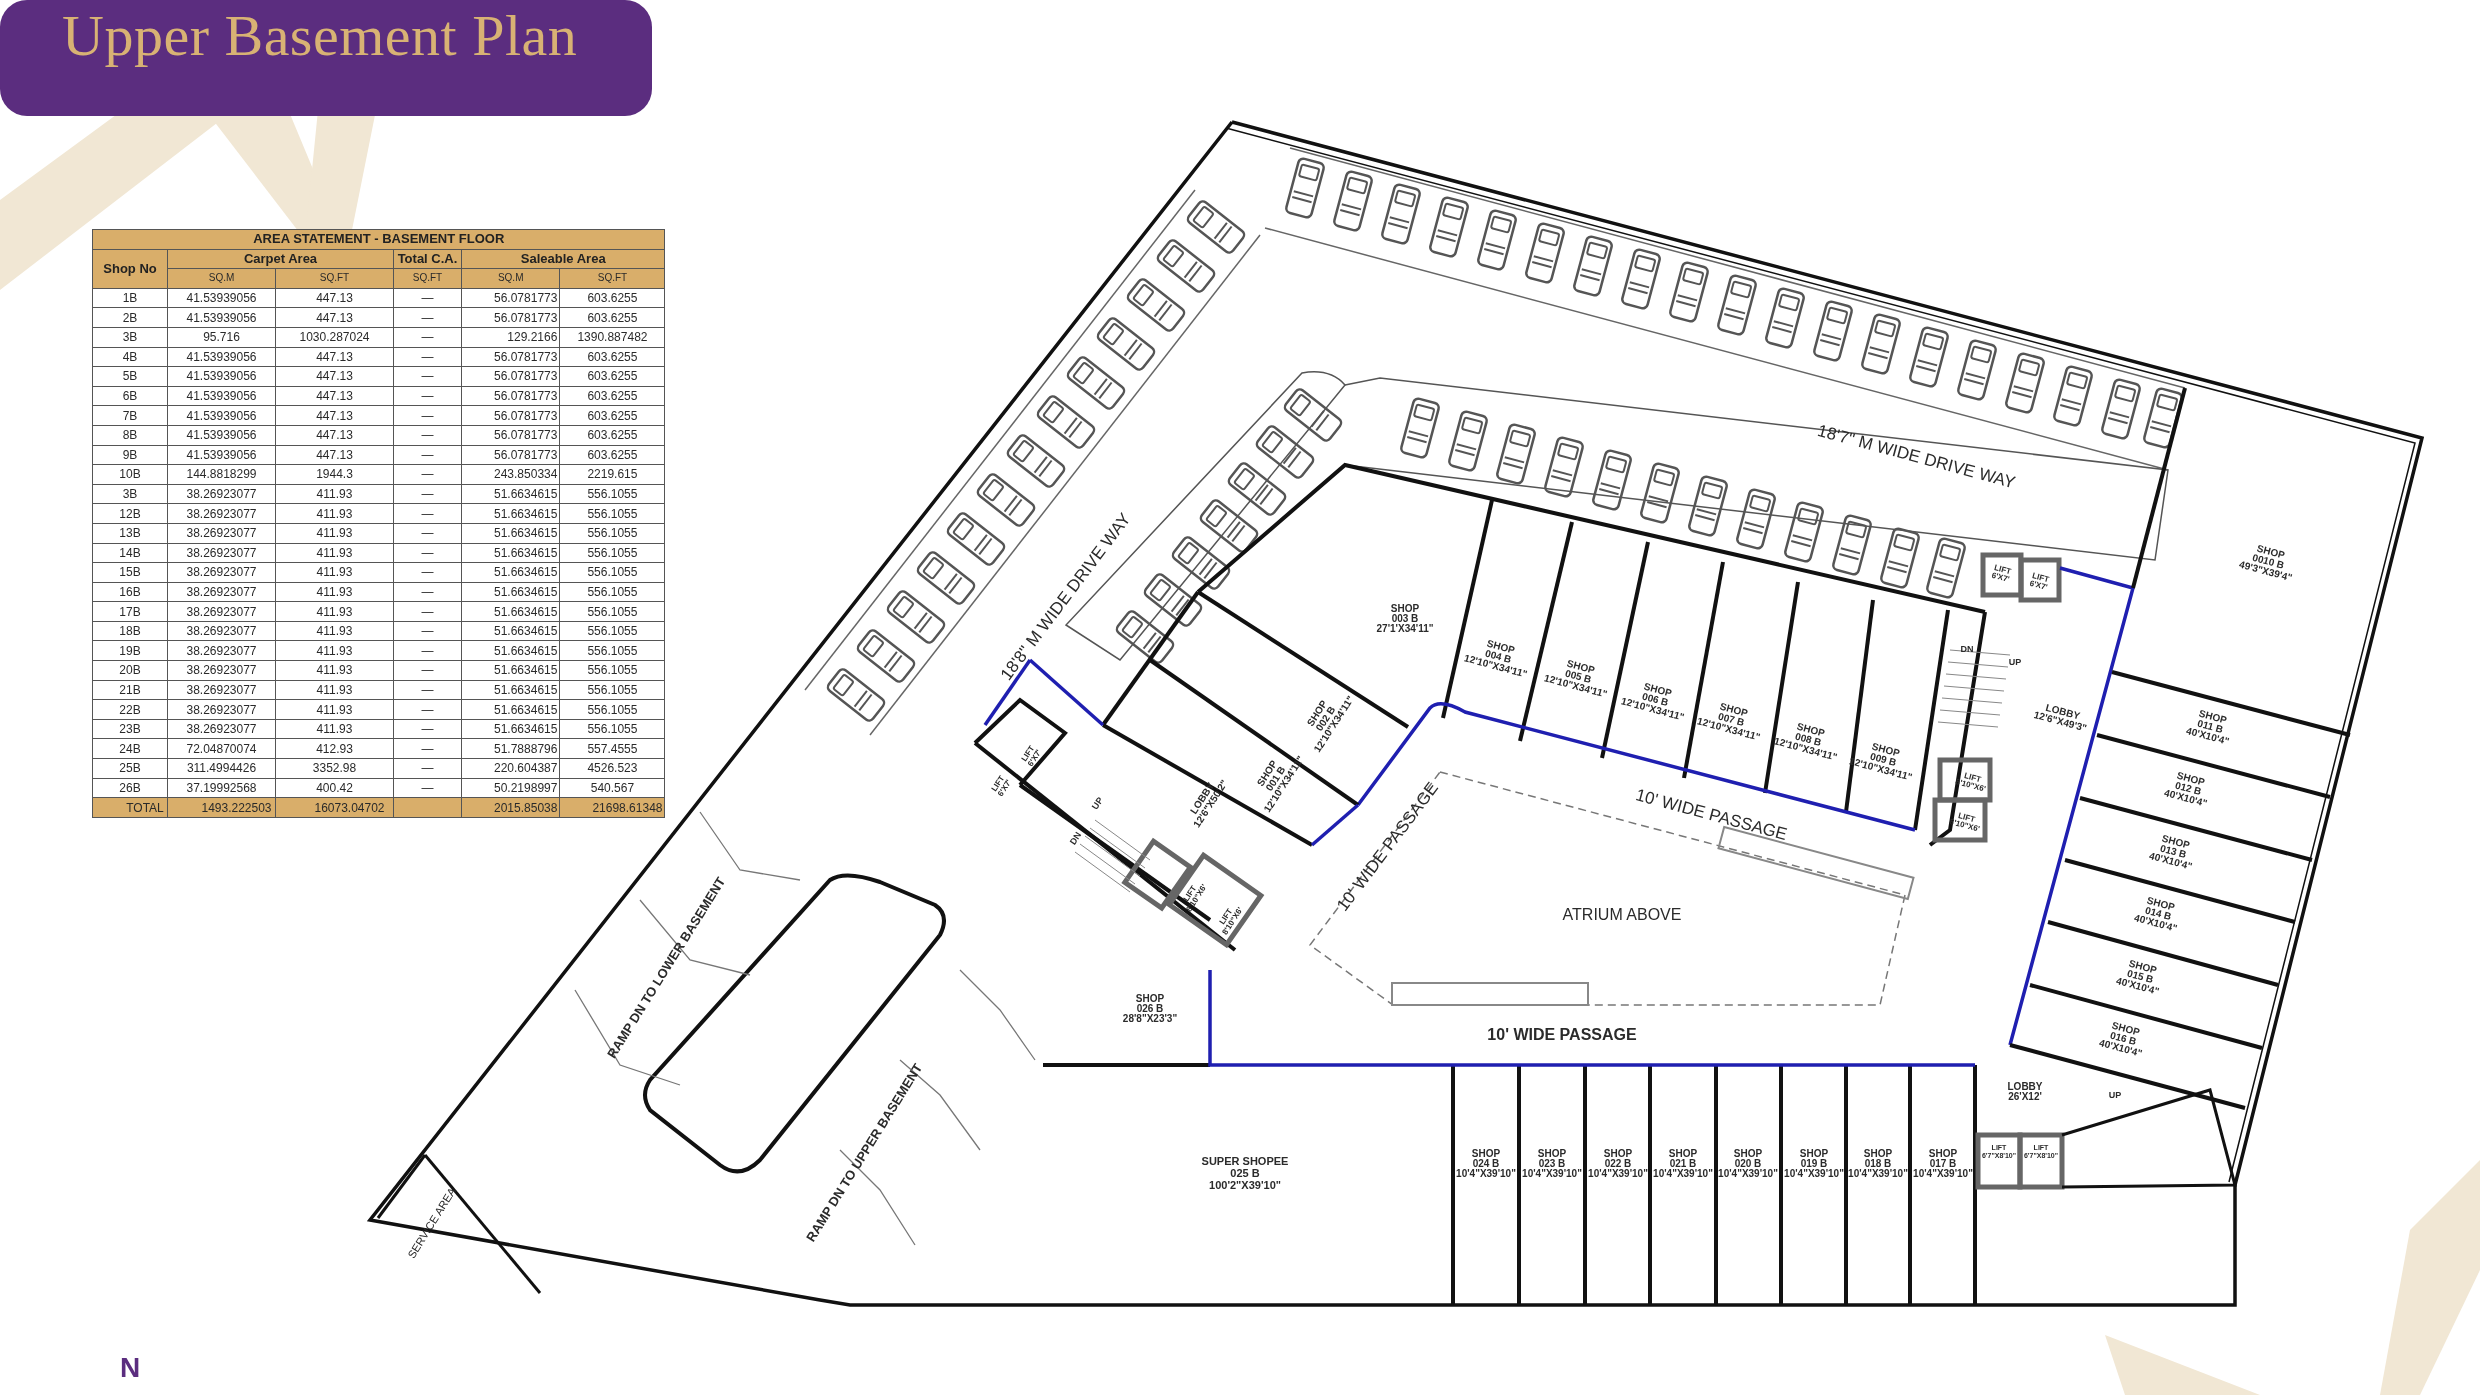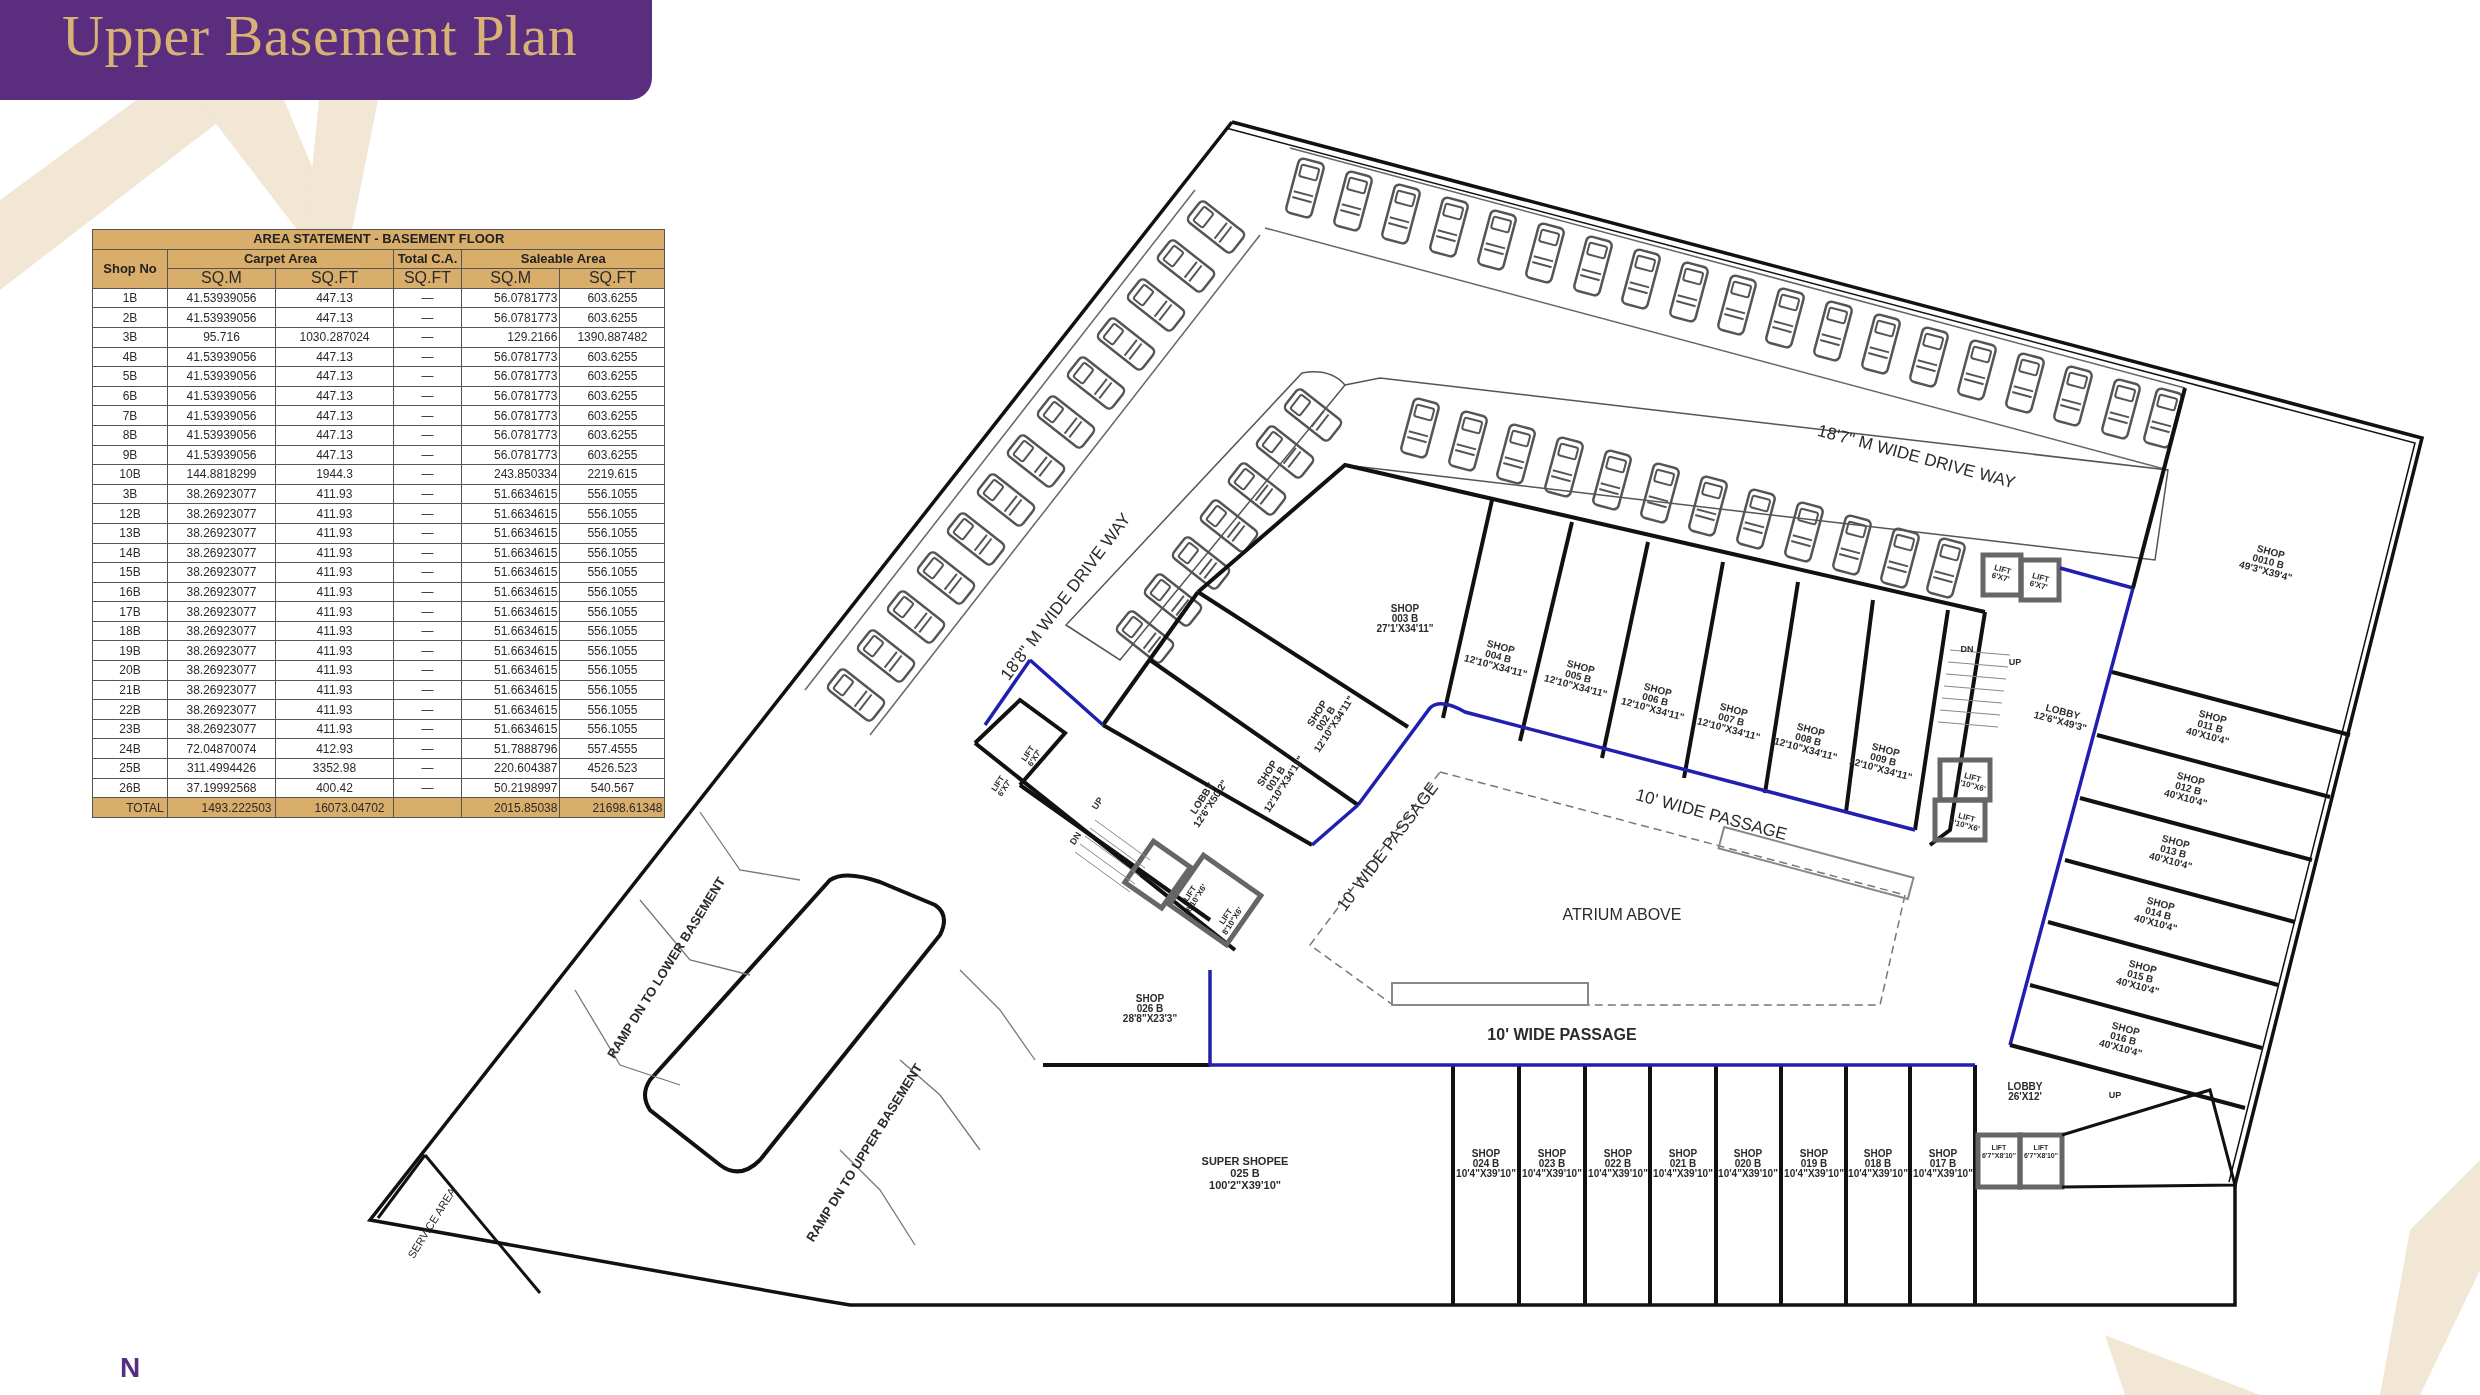--- a/index.html
+++ b/index.html
@@ -1,23 +1,23 @@
 <!DOCTYPE html>
 <html><head>
 <meta charset="utf-8">
 <style>
   html,body{margin:0;padding:0;background:#fff;}
   body{width:2480px;height:1395px;position:relative;overflow:hidden;font-family:"Liberation Sans",sans-serif;}
   .bg-deco{position:absolute;left:0;top:0;width:2480px;height:1395px;}
-  .title-bar{position:absolute;left:0;top:0;width:652px;height:100px;background:#5b2d7f;border-bottom-right-radius:22px;}
+  .title-bar{position:absolute;left:0;top:0;width:652px;height:116px;background:#5b2d7f;border-bottom-right-radius:22px;border-radius:27px;}
   .title-text{position:absolute;left:62px;top:2px;font-family:"Liberation Serif","DejaVu Serif",serif;font-size:58px;color:#d8b274;letter-spacing:0.5px;white-space:nowrap;}
   .area-table{position:absolute;left:64px;top:229px;border-collapse:collapse;font-family:"Liberation Sans",sans-serif;font-size:12px;color:#2a2a2a;background:#fff;margin-left:28px;}
   .area-table td,.area-table th{border:1px solid #555;padding:0 2px;height:18.6px;text-align:center;white-space:nowrap;line-height:18px;}
   .area-table .hdr{background:#d9ae6a;font-weight:bold;font-size:13px;color:#222;}
-  .area-table .sub{background:#d9ae6a;font-weight:normal;font-size:16px;}
+  .area-table .sub{background:#d9ae6a;font-weight:normal;font-size:10px;}
   .area-table .total td{background:#d9ae6a;padding-left:32px;}
   .area-table td.sl{text-align:right;}
   .c0{width:70px}.c1{width:103px}.c2{width:113px}.c3{width:63px}.c4{width:74px}.c5{width:100px}
   .plan{position:absolute;left:0;top:0;width:2480px;height:1395px;}
   .plan text{font-family:"Liberation Sans",sans-serif;fill:#2b2b2b;}
   .north{position:absolute;left:120px;top:1352px;font-family:"Liberation Sans",sans-serif;font-weight:bold;font-size:28px;color:#5b2d7f;}
 </style>
 </head>
 <body>
 

